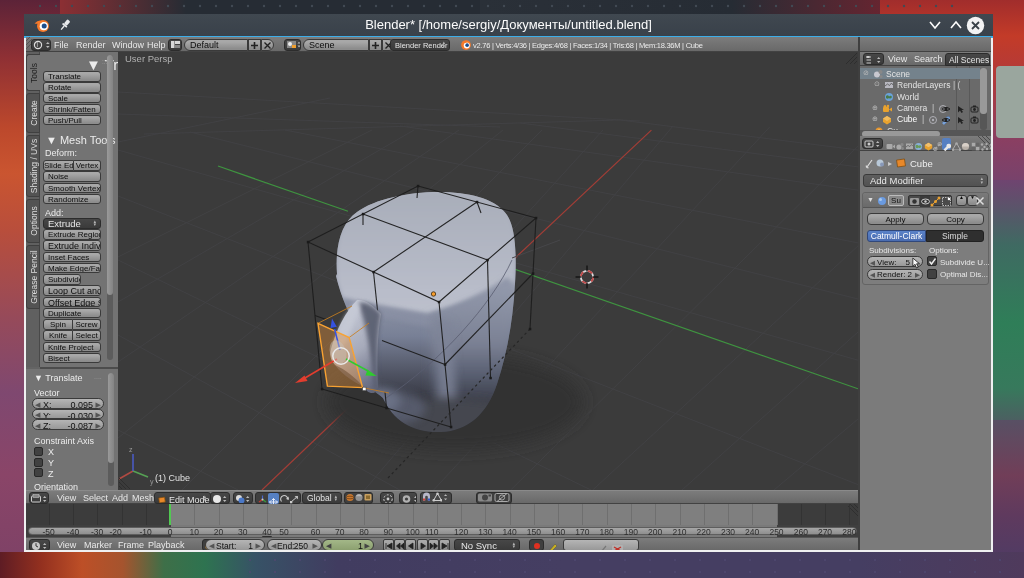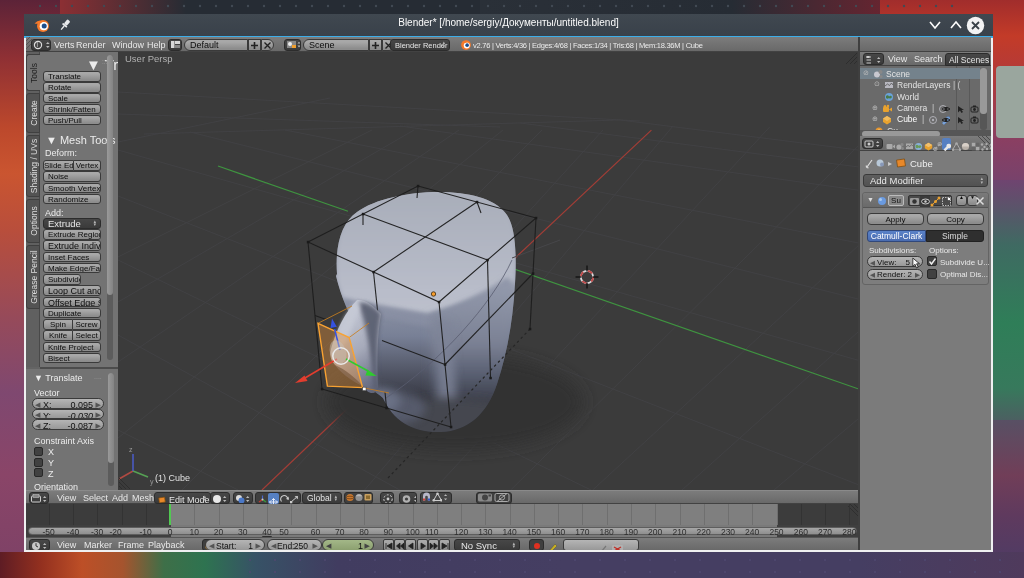--- a/index.html
+++ b/index.html
@@ -1,20 +1,20 @@
 <!DOCTYPE html>
 <html><head><meta charset="utf-8">
 <style>
 *{margin:0;padding:0;box-sizing:border-box;}
 html,body{width:1024px;height:578px;overflow:hidden;font-family:"Liberation Sans",sans-serif;}
 #desk{position:absolute;left:0;top:0;width:1024px;height:578px;background:#262c34;}
 .abs{position:absolute;}
 #win{position:absolute;left:24px;top:14px;width:969px;height:538px;background:#eff0f1;}
 #title{position:absolute;left:0;top:0;width:100%;height:22px;background:linear-gradient(#404850,#39414a);}
-#title .txt{position:absolute;left:0;right:0;top:3px;text-align:center;color:#fcfcfc;font-size:10px;}
+#title .txt{position:absolute;left:0;right:0;top:3px;text-align:center;color:#fcfcfc;font-size:13px;}
 #accent{position:absolute;left:0;top:22px;width:100%;height:2px;background:#3daee9;}
 #ui{position:absolute;left:2px;top:23px;width:965px;height:513px;background:#646464;overflow:hidden;}
 
 .bar{background:linear-gradient(#7c7c7c,#696969);border-bottom:1px solid #424242;}
 .menu{color:#e8e8e8;font-size:9px;white-space:nowrap;}
 .btn{background:linear-gradient(#a8a8a8 20%,#8d8d8d 85%);border:1px solid #3a3a3a;border-radius:3px;color:#0d0d0d;font-size:8px;text-align:center;white-space:nowrap;overflow:hidden;}
 .dark{background:linear-gradient(#474747,#3a3a3a);border:1px solid #2c2c2c;border-radius:3px;color:#e6e6e6;font-size:9.5px;white-space:nowrap;overflow:hidden;}
 .lbl{color:#ececec;font-size:9.5px;white-space:nowrap;}
 .updn{position:absolute;right:3px;top:0;bottom:0;display:flex;flex-direction:column;justify-content:center;color:#b5b5b5;font-size:4.2px;line-height:3.2px;}
 .num{background:linear-gradient(#b5b5b5,#989898);border:1px solid #3a3a3a;border-radius:7px;color:#111;font-size:9px;white-space:nowrap;overflow:hidden;}
@@ -193,21 +193,21 @@
         <svg width="10" height="15" style="position:absolute;left:0;top:0">
           <path d="M0 12 L8 4 M0 8 L6 2 M0 4 L4 0" stroke="#555" stroke-width="1"></path>
         </svg>
     <div class="abs dark" style="left:5px;top:1.5px;width:20px;height:12px;">
           <svg width="18" height="10" style="position:absolute;left:0;top:0">
             <circle cx="6" cy="5" r="3.6" fill="none" stroke="#ddd" stroke-width="1.2"></circle>
             <text x="4.6" y="7.4" fill="#ddd" font-size="6.5" font-family="Liberation Sans">i</text>
             <path d="M14 4 l1.8-2 1.8 2 Z M14 6 l1.8 2 1.8-2 Z" fill="#bbb"></path>
           </svg>
         </div>
-    <div class="abs menu" style="left:28px;top:2.5px;">Verts</div>
+    <div class="abs menu" style="left:28px;top:2.5px;">File</div>
     <div class="abs menu" style="left:50px;top:2.5px;">Render</div>
     <div class="abs menu" style="left:86px;top:2.5px;">Window</div>
     <div class="abs menu" style="left:121px;top:2.5px;">Help</div>
     <div class="abs dark" style="left:142px;top:1.5px;width:14px;height:12px;">
           <svg width="15" height="10" style="position:absolute;left:1px;top:0.5px">
             <rect x="1" y="1" width="3.5" height="7" fill="#d8d8d8"></rect>
             <rect x="5" y="1" width="5" height="3" fill="#d8d8d8"></rect>
             <rect x="5" y="5" width="5" height="3" fill="#888"></rect>
             <path d="M11.5 3.6 l1.5-1.8 1.5 1.8 Z M11.5 5.6 l1.5 1.8 1.5-1.8 Z" fill="#bbb"></path>
           </svg>
@@ -307,21 +307,21 @@
    <div class="abs lbl" style="left:8px;top:350.5px;font-size:9px;">Vector</div>
    <div class="abs num" style="left:6px;top:361px;width:72px;height:10.5px;">
           <span style="position:absolute;left:2px;top:1.5px;color:#555;font-size:7px;">◀</span>
           <span style="position:absolute;left:10px;top:0.8px;">X:</span>
           <span style="position:absolute;right:10px;top:0.8px;">0.095</span>
           <span style="position:absolute;right:2px;top:1.5px;color:#555;font-size:7px;">▶</span>
         </div>
    <div class="abs num" style="left:6px;top:371.9px;width:72px;height:10.5px;">
           <span style="position:absolute;left:2px;top:1.5px;color:#555;font-size:7px;">◀</span>
           <span style="position:absolute;left:10px;top:0.8px;">Y:</span>
-          <span style="position:absolute;right:10px;top:0.8px;font-style:italic;">-0.030</span>
+          <span style="position:absolute;right:10px;top:0.8px;">-0.030</span>
           <span style="position:absolute;right:2px;top:1.5px;color:#555;font-size:7px;">▶</span>
         </div>
    <div class="abs num" style="left:6px;top:382.4px;width:72px;height:10.5px;">
           <span style="position:absolute;left:2px;top:1.5px;color:#555;font-size:7px;">◀</span>
           <span style="position:absolute;left:10px;top:0.8px;">Z:</span>
           <span style="position:absolute;right:10px;top:0.8px;">-0.087</span>
           <span style="position:absolute;right:2px;top:1.5px;color:#555;font-size:7px;">▶</span>
         </div>
    <div class="abs lbl" style="left:8px;top:399px;font-size:9px;">Constraint Axis</div>
    <div class="chk abs" style="left:8px;top:409.5px;"></div>

